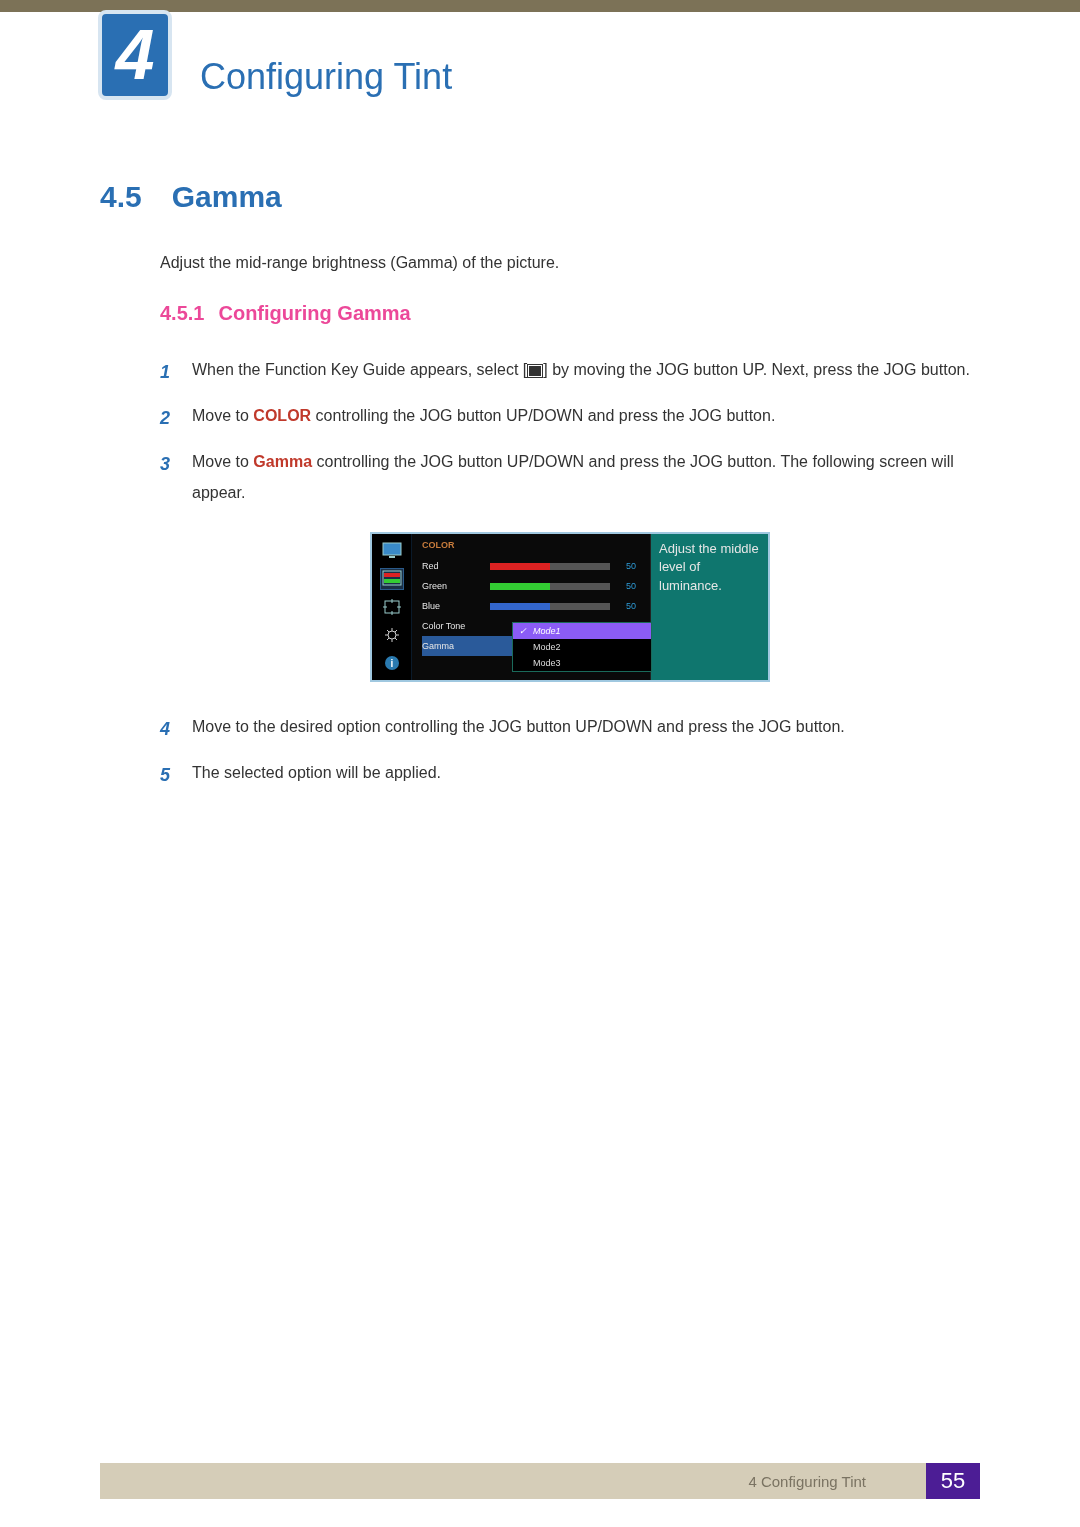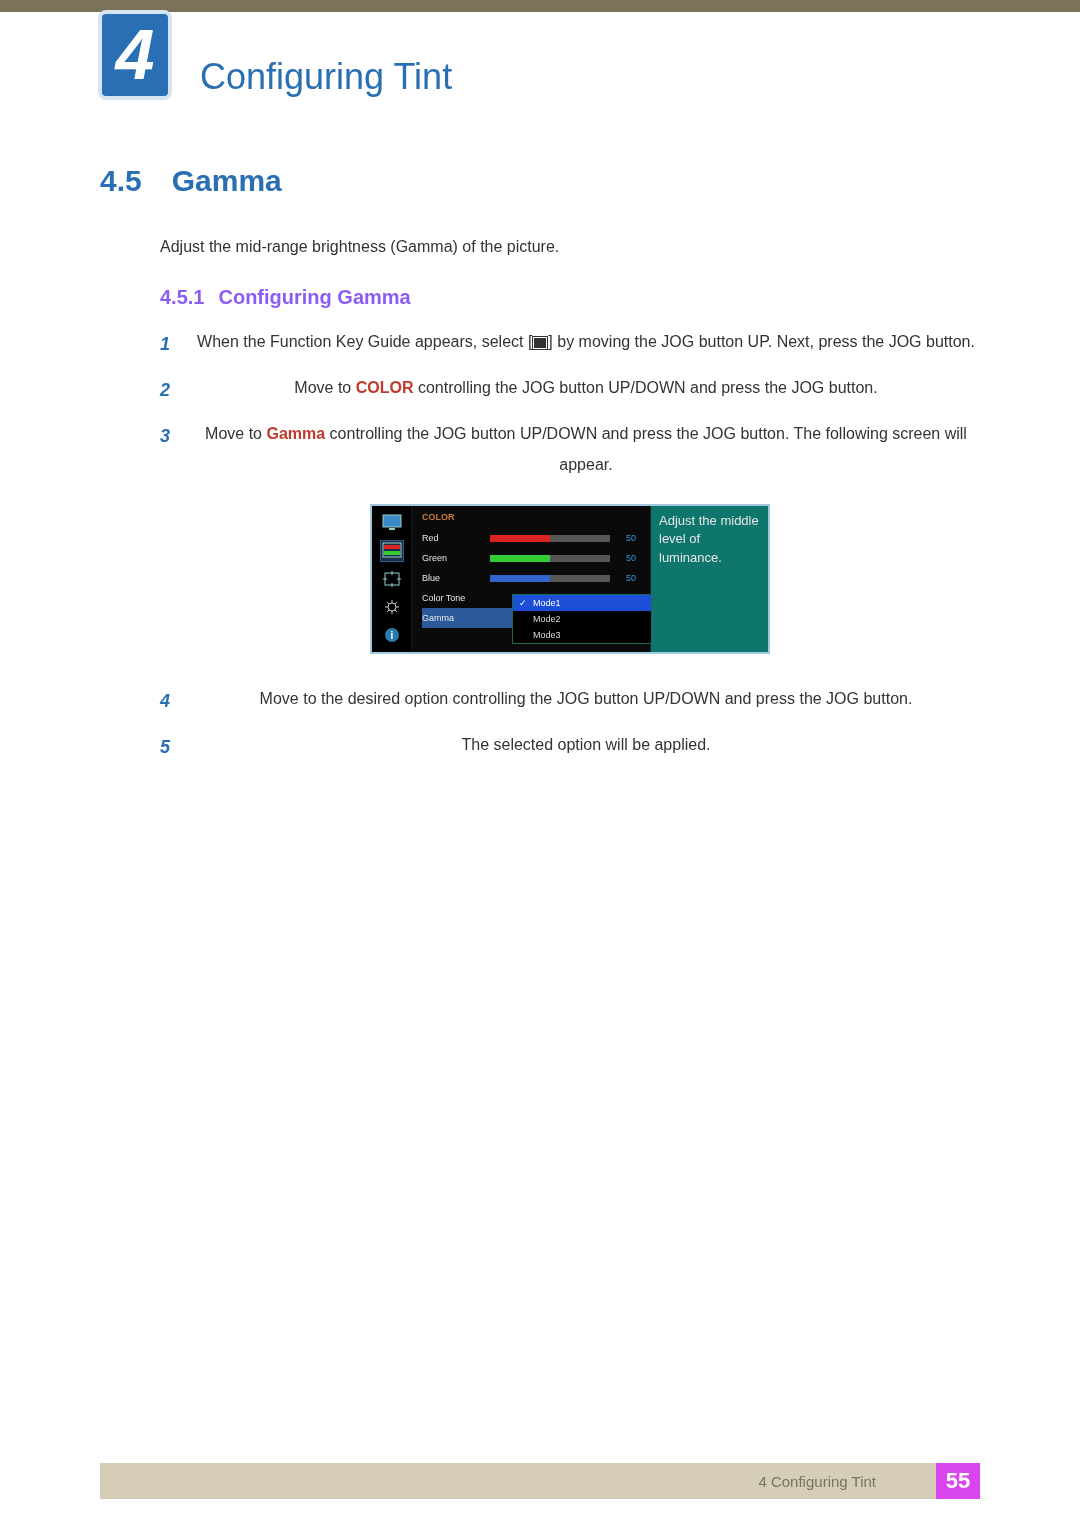--- a/index.html
+++ b/index.html
@@ -40,45 +40,45 @@
   .chapter-title {
     position: absolute;
     top: 56px;
     left: 200px;
     color: #2a6fb3;
     font-size: 36px;
     font-weight: normal;
   }
   .content {
     position: absolute;
-    top: 164px;
+    top: 180px;
     left: 100px;
     right: 100px;
   }
   .section-heading {
     color: #2a6fb3;
     font-size: 30px;
     font-weight: bold;
     margin-bottom: 40px;
   }
   .section-heading .num {
     margin-right: 30px;
   }
   .section-desc {
     font-size: 16px;
     color: #333;
     margin-left: 60px;
     margin-bottom: 30px;
   }
   .subsection-heading {
-    color: #8b5cf6;
+    color: #ec4899;
     font-size: 20px;
     font-weight: bold;
     margin-left: 60px;
-    margin-bottom: 18px;
+    margin-bottom: 30px;
   }
   .subsection-heading .subnum {
     margin-right: 14px;
   }
   .steps {
     margin-left: 60px;
   }
   .step {
     display: flex;
     gap: 14px;
@@ -87,21 +87,21 @@
     font-size: 16px;
   }
   .step-num {
     color: #2a6fb3;
     font-style: italic;
     font-weight: bold;
     font-size: 18px;
     width: 18px;
     flex-shrink: 0;
   }
-  .step-body { flex: 1; text-align: center; }
+  .step-body { flex: 1; }
   .strong-red { color: #c0392b; font-weight: bold; }
   .menu-icon {
     display: inline-block;
     vertical-align: middle;
     border: 1px solid #333;
     padding: 1px;
     line-height: 0;
   }
   .menu-icon span {
     display: inline-block;
@@ -172,23 +172,24 @@
     width: 140px;
     border: 1px solid #1a6a5a;
     background: #000;
     font-size: 9px;
   }
   .osd-dropdown .opt {
     padding: 3px 20px;
     color: #ddd;
   }
   .osd-dropdown .opt.sel {
-    background: #1d4ed8;
+    background: #8b5cf6;
     color: #fff;
     position: relative;
+    font-style: italic;
   }
   .osd-dropdown .opt.sel::before {
     content: "✓";
     position: absolute;
     left: 6px;
     color: #fff;
   }
   .osd-help {
     width: 118px;
     padding: 6px 8px;
@@ -209,25 +210,25 @@
     align-items: center;
     justify-content: flex-end;
     gap: 48px;
   }
   .footer-text {
     color: #7a7362;
     font-size: 15px;
     margin-right: 12px;
   }
   .footer-page {
-    width: 44px;
+    width: 54px;
     height: 100%;
-    background: #d946ef;
+    background: #4c1d95;
     color: #fff;
-    font-weight: bold;
+    font-weight: normal;
     font-size: 22px;
     display: flex;
     align-items: center;
     justify-content: center;
   }
 </style>
 </head>
 <body>
 
 <div class="top-bar"></div>

